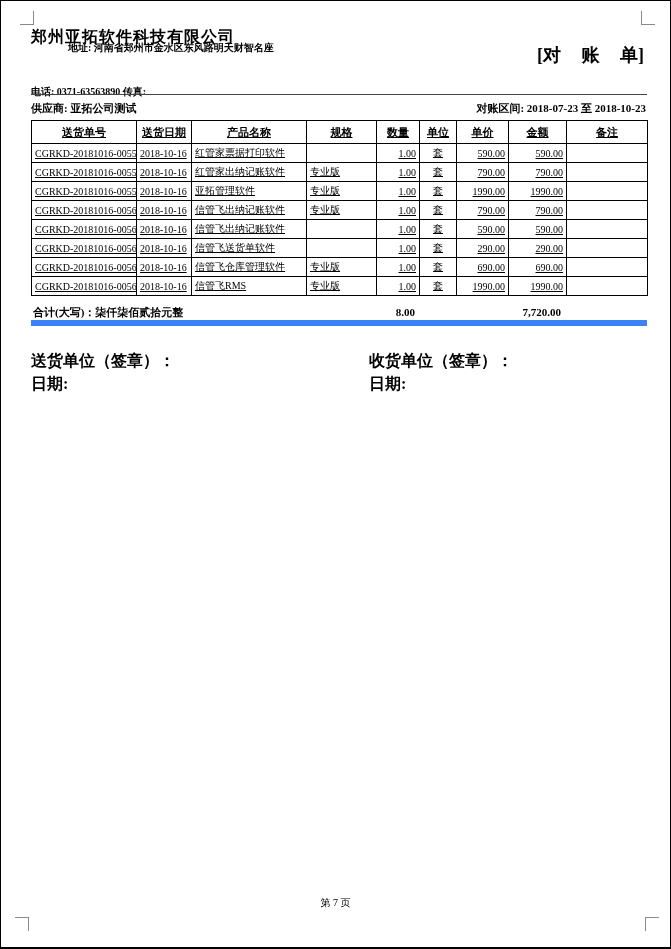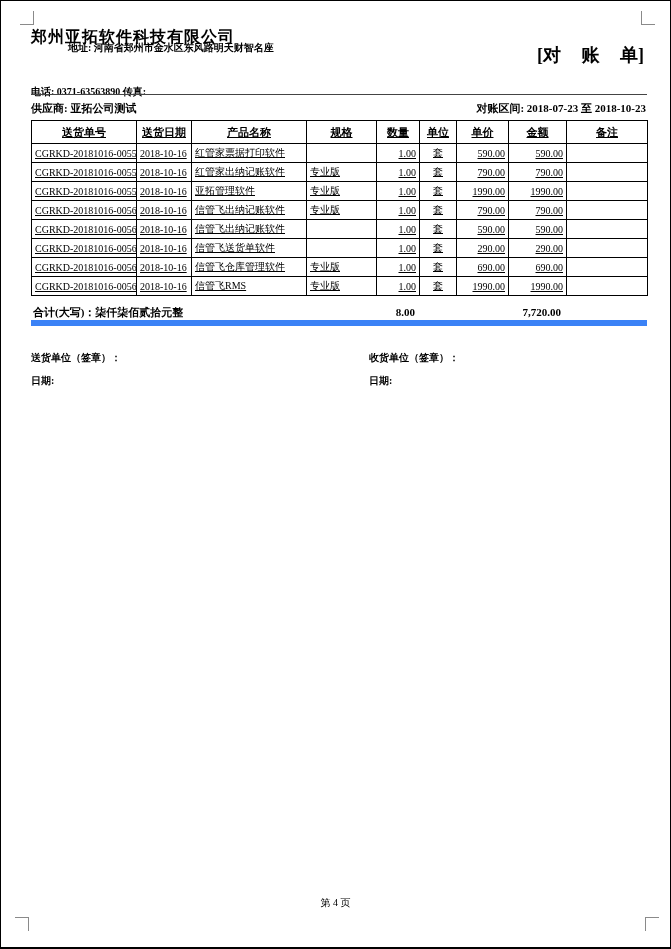--- a/index.html
+++ b/index.html
@@ -43,21 +43,21 @@
   .summary{
     position:absolute;left:30px;top:303px;width:616px;height:16px;
     display:grid;grid-template-columns:345px 43px 37px 110px 81px;
     align-items:center;border-bottom:6px solid #3b82f6;
     font-size:11px;font-weight:bold;
   }
   .summary .lbl{padding-left:2px;white-space:nowrap;}
   .summary .qty{text-align:right;padding-right:4px;}
   .summary .amt{text-align:right;padding-right:5px;}
 
-  .sig{position:absolute;font-size:10px;font-weight:bold;white-space:nowrap;text-align:center;}
+  .sig{position:absolute;font-size:16px;font-weight:bold;white-space:nowrap;text-align:center;}
   .sig.s1{left:30px;top:350px;}
   .sig.s2{left:368px;top:350px;}
   .sig.d1{left:30px;top:373px;}
   .sig.d2{left:368px;top:373px;}
 
   .pagenum{position:absolute;left:0;top:895px;width:100%;text-align:center;font-size:10px;}
 </style>
 </head>
 <body>
 
@@ -201,14 +201,14 @@
     <div></div>
     <div class="amt">7,720.00</div>
     <div></div>
   </div>
 
   <div class="sig s1">送货单位（签章）：</div>
   <div class="sig s2">收货单位（签章）：</div>
   <div class="sig d1">日期:</div>
   <div class="sig d2">日期:</div>
 
-  <div class="pagenum">第 4 页</div>
+  <div class="pagenum">第 7 页</div>
 </div>
 
 </body></html>

